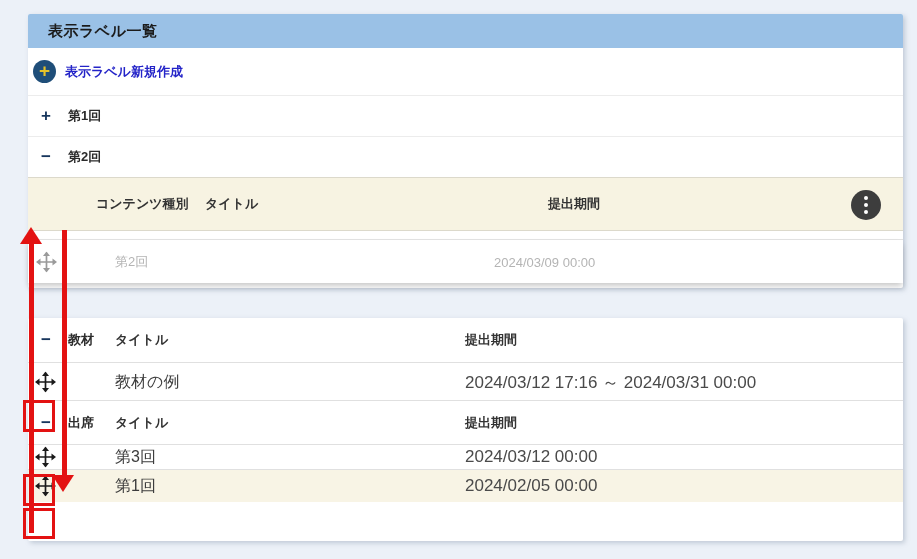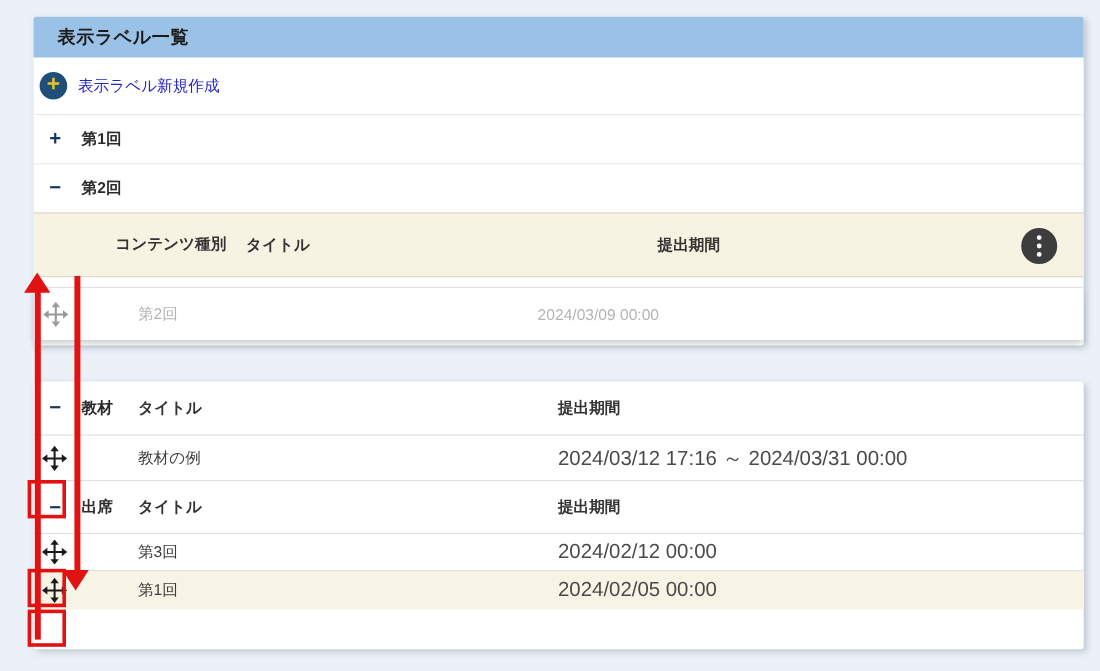--- a/index.html
+++ b/index.html
@@ -32,21 +32,21 @@
     display:flex; align-items:center; gap:9px;
     cursor:pointer; text-decoration:none;
   }
   .plus-circle {
     width:23px; height:23px; border-radius:50%;
     background:#1F4E79; color:#E6C229;
     display:flex; align-items:center; justify-content:center;
     font-size:19px; font-weight:700; line-height:1;
     padding-bottom:2px;
   }
-  .create-label { font-size:13px; font-weight:400; color:#2424C8; }
+  .create-label { font-size:13px; font-weight:700; color:#2424C8; }
   .group-row {
     position:relative; height:41px;
     border-top:1px solid #ECECEC;
   }
   .expander {
     position:absolute; left:10px; top:50%; transform:translateY(-50%);
     width:16px; text-align:center;
     font-size:17px; font-weight:700; color:#17365D; cursor:pointer;
   }
   .group-label {
@@ -72,34 +72,34 @@
   .kebab i { width:4.5px; height:4.5px; border-radius:50%; background:#fff; }
   .spacer-row { height:9px; border-bottom:1px solid #E3E3E3; }
   .ghost-row {
     position:relative; height:43px;
     box-shadow:0 4px 6px -1px rgba(0,0,0,0.22);
   }
   .ghost-row .micon { position:absolute; left:8px; top:50%; transform:translateY(-50%);
                       width:21px; height:21px; color:#9A9A9A; }
   .ghost-title { position:absolute; left:87px; top:50%; transform:translateY(-50%);
                  font-size:13px; color:#B4B4B4; }
-  .ghost-date  { position:absolute; left:420px; top:50%; transform:translateY(-50%);
+  .ghost-date  { position:absolute; left:466px; top:50%; transform:translateY(-50%);
                  font-size:13px; color:#B4B4B4; }
   
   #content-panel { top:318px; height:223px; }
   .ghead { position:relative; height:44px; }
   .ghead .gtitle  { position:absolute; left:87px;  top:50%; transform:translateY(-50%);
                     font-size:13px; font-weight:700; color:#333; }
   .ghead .gperiod { position:absolute; left:437px; top:50%; transform:translateY(-50%);
                     font-size:13px; font-weight:700; color:#333; }
   .crow { position:relative; border-top:1px solid #E0E0E0; }
   .crow .micon { position:absolute; left:7px; top:50%; transform:translateY(-50%);
                  width:21px; height:21px; color:#1A1A1A; cursor:move; }
   .crow .rtitle { position:absolute; left:87px; top:50%; transform:translateY(-50%);
-                  font-size:13px; color:#3C3C3C; }
+                  font-size:16px; color:#3C3C3C; }
   .crow .rdate  { position:absolute; left:437px; top:50%; transform:translateY(-50%);
                   font-size:17px; color:#4A4A4A; }
   .crow.hl { background:#F8F4E5; }
   
   .ann { position:absolute; z-index:50; pointer-events:none; }
   .redline { background:#E31212; width:5px; }
   #ann-line-up   { left:29px; top:241px; height:292px; }
   #ann-head-up   { left:20px; top:227px; width:0; height:0;
                    border-left:11px solid transparent; border-right:11px solid transparent;
                    border-bottom:17px solid #E31212; }
@@ -194,28 +194,28 @@
     <span class="rdate">2024/03/12 17:16 ～ 2024/03/31 00:00</span>
   </div>
 
   <div class="ghead" style="border-top:1px solid #E0E0E0;">
     <span class="expander">−</span>
     <span class="group-label">出席</span>
     <span class="gtitle">タイトル</span>
     <span class="gperiod">提出期間</span>
   </div>
 
-  <div class="crow" style="height:31px;">
+  <div class="crow" style="height:25px;">
     <span class="micon">
       <svg viewBox="0 0 21 21">
           <use href="#move-glyph"></use>
         </svg>
     </span>
     <span class="rtitle">第3回</span>
-    <span class="rdate">2024/02/12 00:00</span>
+    <span class="rdate">2024/03/12 00:00</span>
   </div>
 
   <div class="crow hl" style="height:33px;">
     <span class="micon">
       <svg viewBox="0 0 21 21">
           <use href="#move-glyph"></use>
         </svg>
     </span>
     <span class="rtitle">第1回</span>
     <span class="rdate">2024/02/05 00:00</span>

